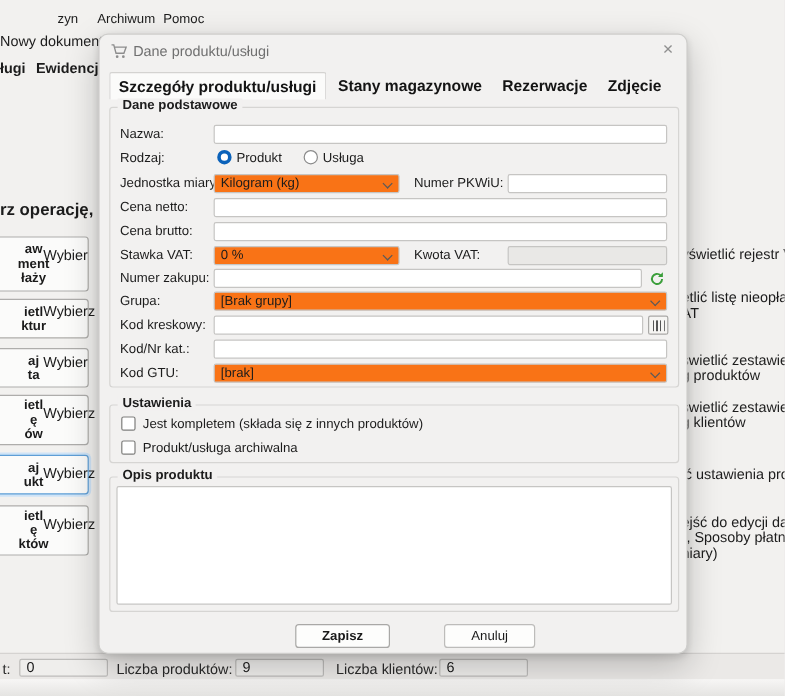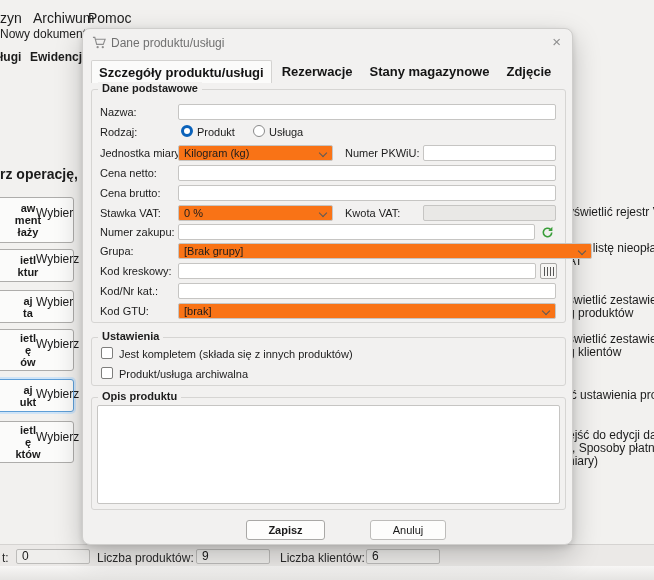--- a/index.html
+++ b/index.html
@@ -3,21 +3,21 @@
 <meta charset="utf-8">
 <style>
   * { margin:0; padding:0; box-sizing:border-box; }
   html,body { background:#e8e7e5; }
   .scene {
     position:relative; width:654px; height:580px; overflow:hidden;
     background:#f2f1ef; font-family:"Liberation Sans","DejaVu Sans",sans-serif;
     color:#1c1c1c; font-size:12px;
   }
   
-  .menubar-item { position:absolute; top:10px; font-size:14px; color:#1c1c1c; }
+  .menubar-item { position:absolute; top:10px; font-size:11px; color:#1c1c1c;margin-left:48px; }
   .toolbar-item { position:absolute; left:0; top:27px; font-size:12px; }
   .bg-tab { position:absolute; top:50px; font-weight:bold; font-size:12px; }
   .bg-heading { position:absolute; left:0; top:166px; font-weight:bold; font-size:14px; white-space:nowrap; }
   .action-btn {
     position:absolute; left:-18px; width:92px;
     background:#fbfbfa; border:1px solid #aeadab; border-radius:3px;
     display:flex; flex-direction:column; justify-content:center; align-items:center;
     font-weight:bold; font-size:11px; line-height:12px; text-align:center; color:#1a1a1a;
   }
   .action-btn.focused { border:1px solid #5e9ed6; box-shadow:0 0 0 2px #cfe4f7; }
@@ -165,22 +165,22 @@
           <path d="M1 2.5h2l2 7.5h7l2-5.5H4" fill="none" stroke="#8d8d8d" stroke-width="1.2"></path>
           <circle cx="6" cy="13" r="1.2" fill="#8d8d8d"></circle>
           <circle cx="11.5" cy="13" r="1.2" fill="#8d8d8d"></circle>
         </svg>
     </span>
     <span class="dlg-title">Dane produktu/usługi</span>
     <span class="close-btn">×</span>
 
     <div class="dlg-tabs">
       <span class="dlg-tab active">Szczegóły produktu/usługi</span>
+      <span class="dlg-tab">Stany magazynowe</span>
       <span class="dlg-tab">Rezerwacje</span>
-      <span class="dlg-tab">Stany magazynowe</span>
       <span class="dlg-tab">Zdjęcie</span>
     </div>
 
     <div class="groupbox" style="left:8px;top:60px;width:475px;height:234px">
       <span class="group-label">Dane podstawowe</span>
     </div>
 
     <span class="flabel" style="top:77px">Nazwa:</span>
     <input class="tinput" style="left: 95px; top: 75px; width: 378px;">
 
@@ -215,21 +215,21 @@
     <span class="flabel" style="top:197px">Numer zakupu:</span>
     <input class="tinput" style="left: 95px; top: 195px; width: 357px;">
     <span class="refresh-btn" style="left:456px;top:195px">
       <svg width="13" height="13" viewBox="0 0 16 16">
           <path d="M13.2 8a5.2 5.2 0 1 1-1.6-3.8" fill="none" stroke="#3a9e3a" stroke-width="2"></path>
           <path d="M14 1v5h-5z" fill="#3a9e3a"></path>
         </svg>
     </span>
 
     <span class="flabel" style="top:216px">Grupa:</span>
-    <div class="tselect" style="left:95px;top:214px;width:414px">
+    <div class="tselect" style="left:95px;top:214px;width:378px">
       <span>[Brak grupy]</span>
       <span class="chev"></span>
     </div>
 
     <span class="flabel" style="top:236px">Kod kreskowy:</span>
     <input class="tinput" style="left: 95px; top: 234px; width: 358px;">
     <span class="icon-btn" style="left:457px;top:234px">
         <span class="barcode-glyph"></span>
       </span>
 

